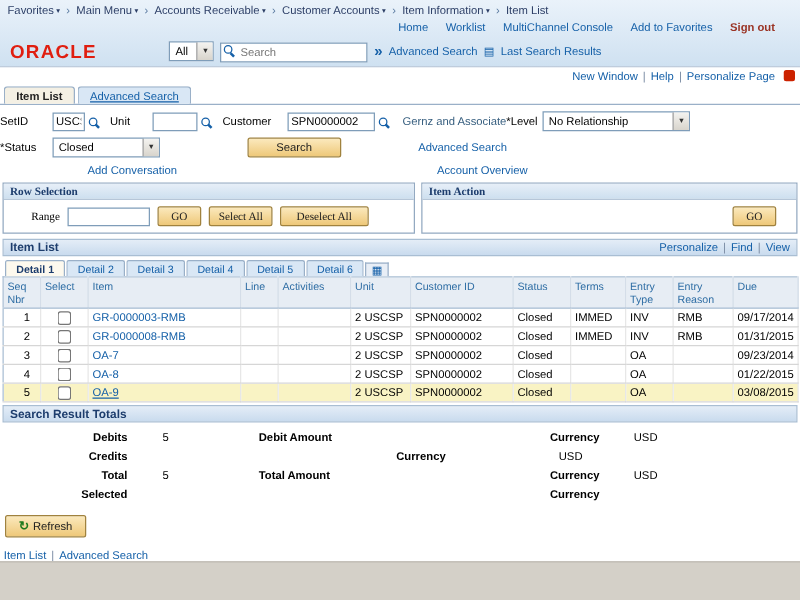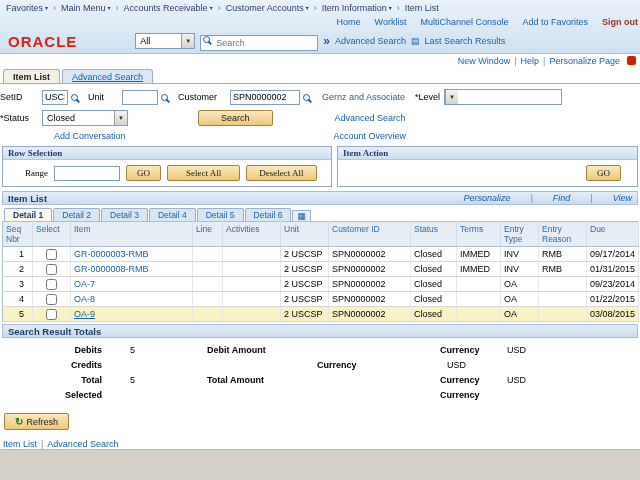--- a/index.html
+++ b/index.html
@@ -7,21 +7,21 @@
   body { font-family: "Liberation Sans", sans-serif; background:#fff; display:flex; flex-direction:column; }
   .lnk { color:#1560a8; text-decoration:none; cursor:pointer; }
   .sep { color:#7a8ba3; }
 
   
   .hdr { background: linear-gradient(#eaf2fa, #cfe1f1); border-bottom:1px solid #aebfd2; }
   .crumbbar { height:15px; display:flex; align-items:center; gap:3px; padding-left:6px; font-size:9px; color:#2c3e66; }
   .crumb { display:inline-flex; align-items:center; gap:2px; cursor:pointer; white-space:nowrap; }
   .dd { font-size:6px; color:#2c3e66; }
   .csep { color:#5a7aa0; font-size:9px; margin:0 2px; }
-  .utilbar { height:14px; display:flex; align-items:center; justify-content:flex-end; gap:14px; padding-right:2px; font-size:9px; }
+  .utilbar { height:14px; display:flex; align-items:center; justify-content:flex-end; gap:14px; padding-right:20px; font-size:9px; }
   .signout { color:#9a3324; font-weight:bold; }
   .brandrow { height:24px; display:flex; align-items:center; }
   .logo { color:#e01e10; font-weight:bold; font-size:15px; letter-spacing:1px; margin-left:8px; }
   .searchcluster { display:inline-flex; align-items:center; gap:5px; margin-left:58px; }
   .sel { display:inline-flex; align-items:stretch; border:1px solid #7f9db9; background:#fff; height:16px; font-size:9px; cursor:pointer; }
   .sel .t { padding:2px 4px; white-space:nowrap; flex:1; overflow:hidden; }
   .sel .a { width:13px; background:linear-gradient(#f4f3f0,#d8d4cc); border-left:1px solid #9a9a9a; display:flex; align-items:center; justify-content:center; font-size:6px; color:#333; }
   .searchwrap { position:relative; }
   .searchwrap input { width:118px; height:16px; border:1px solid #7f9db9; font-size:9px; padding:0 2px 0 15px; font-family:inherit; }
   .mag { display:inline-block; width:7px; height:7px; border:1px solid #1560a8; border-radius:50%; position:relative; }
@@ -54,21 +54,21 @@
   .gboxes { display:flex; gap:5px; margin:1px 2px 4px; }
   .gbox { border:1px solid #93a9c1;font-family:Liberation Serif, serif; }
   .gbox-h { height:13px; background:linear-gradient(#e7eff8,#cddfef); color:#1d3d6d; font-weight:bold; font-size:9px; padding:1px 5px; border-bottom:1px solid #b6c6d8; }
   .gbox-b { padding:5px 6px; display:flex; align-items:center; gap:6px; font-size:9px; }
   .gbox.left { flex:0 0 330px; }
   .gbox.right { flex:1; }
 
   
   .sec-h { height:14px; background:linear-gradient(#e4edf7,#c9dbee); border:1px solid #a9bed3; display:flex; align-items:center; padding:0 5px; margin:3px 2px 0; font-size:9px; }
   .sec-title { color:#1d3d6d; font-weight:bold; font-size:9.5px; }
-  .sec-links { margin-left:auto; display:flex; gap:20px; align-items:center;font-style:italic; }
+  .sec-links { margin-left:auto; display:flex; gap:4px; align-items:center; }
 
   
   .dtabs { display:flex; gap:1px; margin:3px 0 0 4px; align-items:flex-end; }
   .dtab { font-size:8.5px; padding:1px 8px; border:1px solid #9ab0c8; border-bottom:none; background:#d9e7f5; color:#1560a8; border-radius:2px 2px 0 0; cursor:pointer; }
   .dtab.active { background:#fdf9ee; color:#1d3d6d; font-weight:bold; }
   .dtab-icon { font-size:9px; padding:0 4px; border:1px solid #9ab0c8; border-bottom:none; background:#e8eef6; color:#1560a8; cursor:pointer; }
 
   
   table.grid { width:636px; margin:0 2px; border-collapse:collapse; border:1px solid #a9bed3; table-layout:fixed; }
   table.grid th { background:#e7edf4; color:#2e6da4; font-weight:normal; font-size:8.5px; text-align:left; vertical-align:top; padding:2px 3px; border-bottom:1px solid #a9bed3; border-right:1px solid #d4dde8; }
@@ -130,21 +130,21 @@
   <div class="utilbar">
     <a class="lnk">Home</a>
     <a class="lnk">Worklist</a>
     <a class="lnk">MultiChannel Console</a>
     <a class="lnk">Add to Favorites</a>
     <a class="lnk signout">Sign out</a>
   </div>
   <div class="brandrow">
     <span class="logo">ORACLE</span>
     <span class="searchcluster">
-      <span class="sel" style="width:60px">
+      <span class="sel" style="width:36px">
         <span class="t">All</span>
         <span class="a">▼</span>
       </span>
       <span class="searchwrap">
         <span class="mag"></span>
         <input type="text" placeholder="Search" style="">
       </span>
       <span class="dblchev">»</span>
       <a class="lnk hdrlink">Advanced Search</a>
       <span class="doc-icon">▤</span>
@@ -174,48 +174,49 @@
       <span class="flabel" style="width:42px">SetID</span>
       <input class="inp" style="width: 26px;" value="USCSP">
       <span class="mag" style="margin:0 10px 0 3px"></span>
       <span class="flabel" style="width:34px">Unit</span>
       <input class="inp" style="width: 36px;" value="">
       <span class="mag" style="margin:0 10px 0 3px"></span>
       <span class="flabel" style="width:52px">Customer</span>
       <input class="inp" style="width: 70px;" value="SPN0000002">
       <span class="mag" style="margin:0 4px 0 3px"></span>
       <span class="custname">Gernz and Associate</span>
-      <span class="flabel" style="margin-left:10px">*Level</span>
+      <span class="flabel" style="">*Level</span>
       <span class="sel" style="width:118px">
+        <span class="t">No Relationship</span>
         <span class="a">▼</span>
       </span>
     </div>
     <div class="frow">
       <span class="flabel" style="width:42px">*Status</span>
       <span class="sel" style="width:86px">
         <span class="t">Closed</span>
         <span class="a">▼</span>
       </span>
       <span class="btn" style="margin-left:70px;padding:2px 22px">Search</span>
       <a class="lnk" style="margin-left:62px">Advanced Search</a>
     </div>
     <div class="frow" style="margin-bottom:2px">
-      <a class="lnk" style="margin-left:54px">Add Conversation</a>
+      <a class="lnk" style="margin-left:70px">Add Conversation</a>
       <a class="lnk" style="margin-left:208px">Account Overview</a>
     </div>
   </div>
 
   <div class="gboxes">
     <div class="gbox left">
       <div class="gbox-h">Row Selection</div>
       <div class="gbox-b">
         <span style="margin-left:16px">Range</span>
         <input class="inp" style="width: 66px;">
         <span class="btn">GO</span>
-        <span class="btn" style="padding:2px 18px">Select All</span>
+        <span class="btn" style="padding:2px 7px">Select All</span>
         <span class="btn" style="padding:2px 12px">Deselect All</span>
       </div>
     </div>
     <div class="gbox right">
       <div class="gbox-h">Item Action</div>
       <div class="gbox-b">
         <span class="btn" style="margin-left:auto;margin-right:10px">GO</span>
       </div>
     </div>
   </div>

